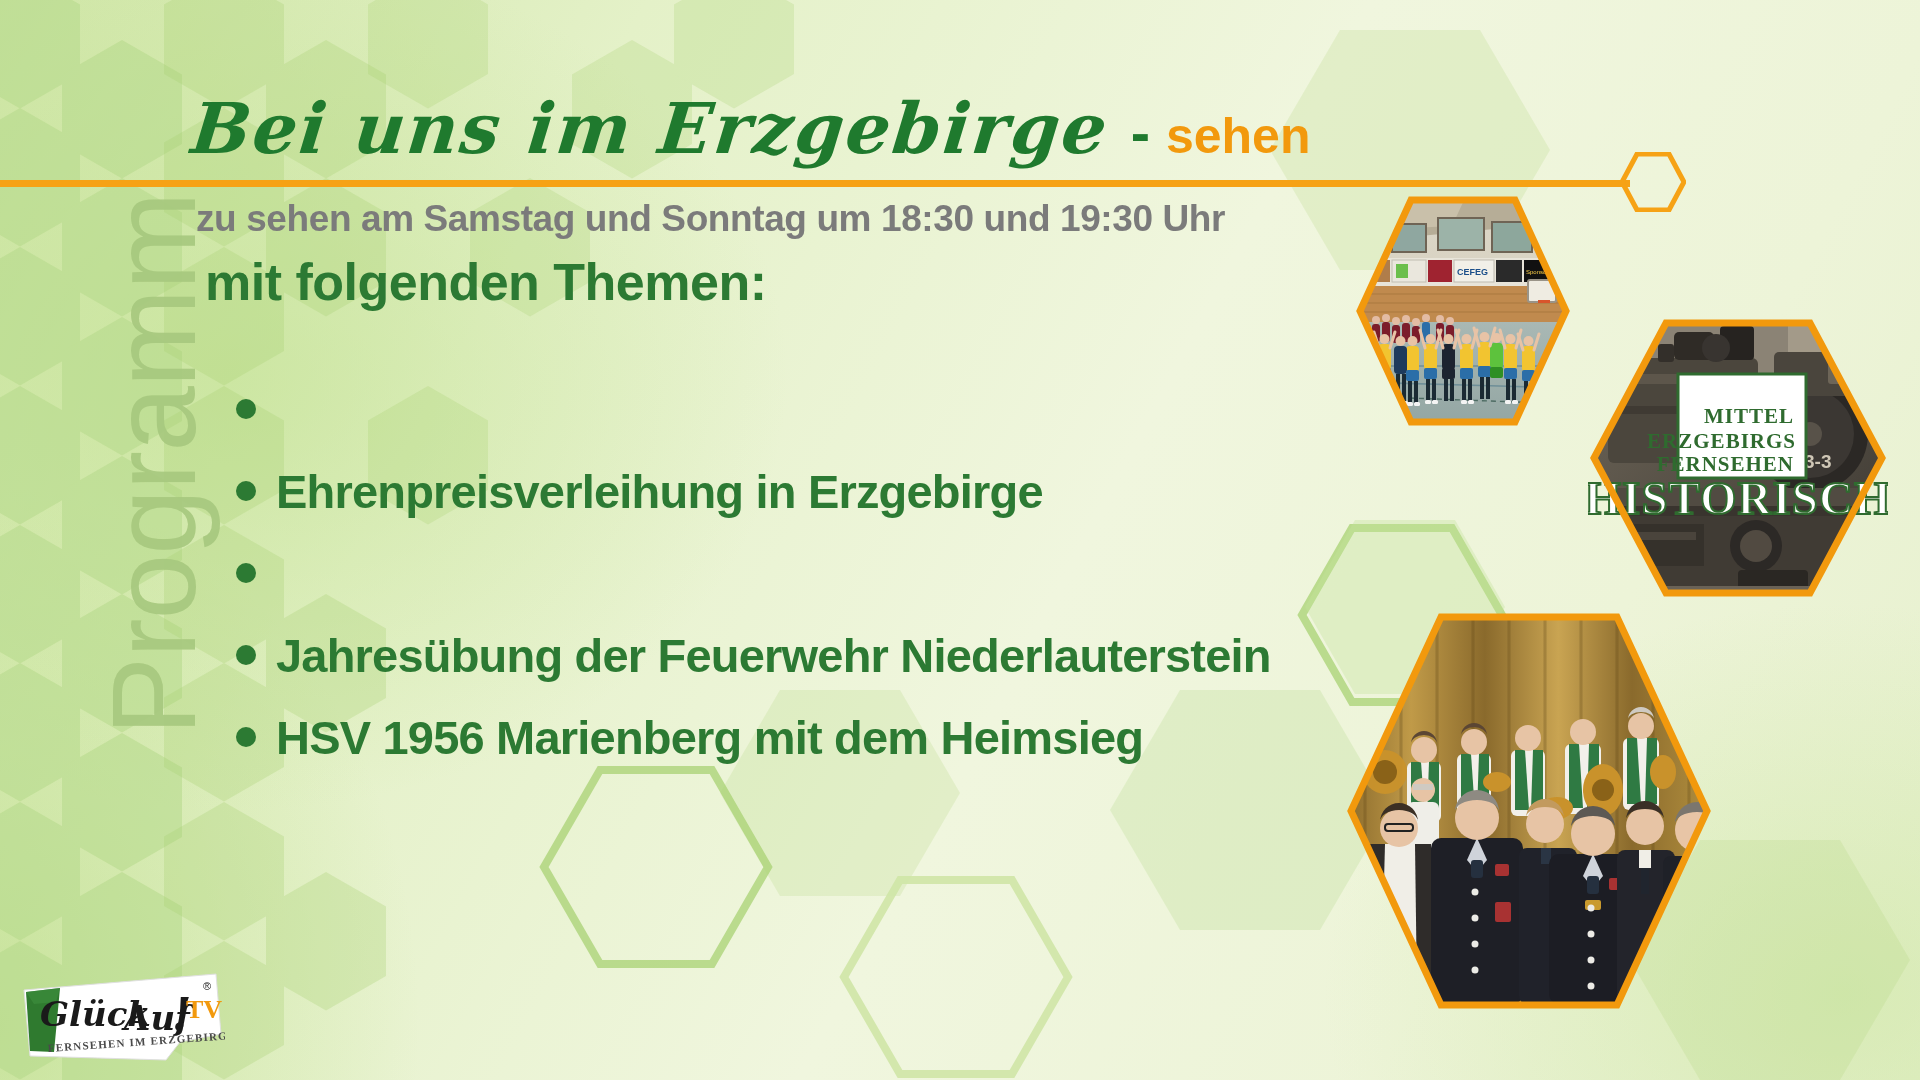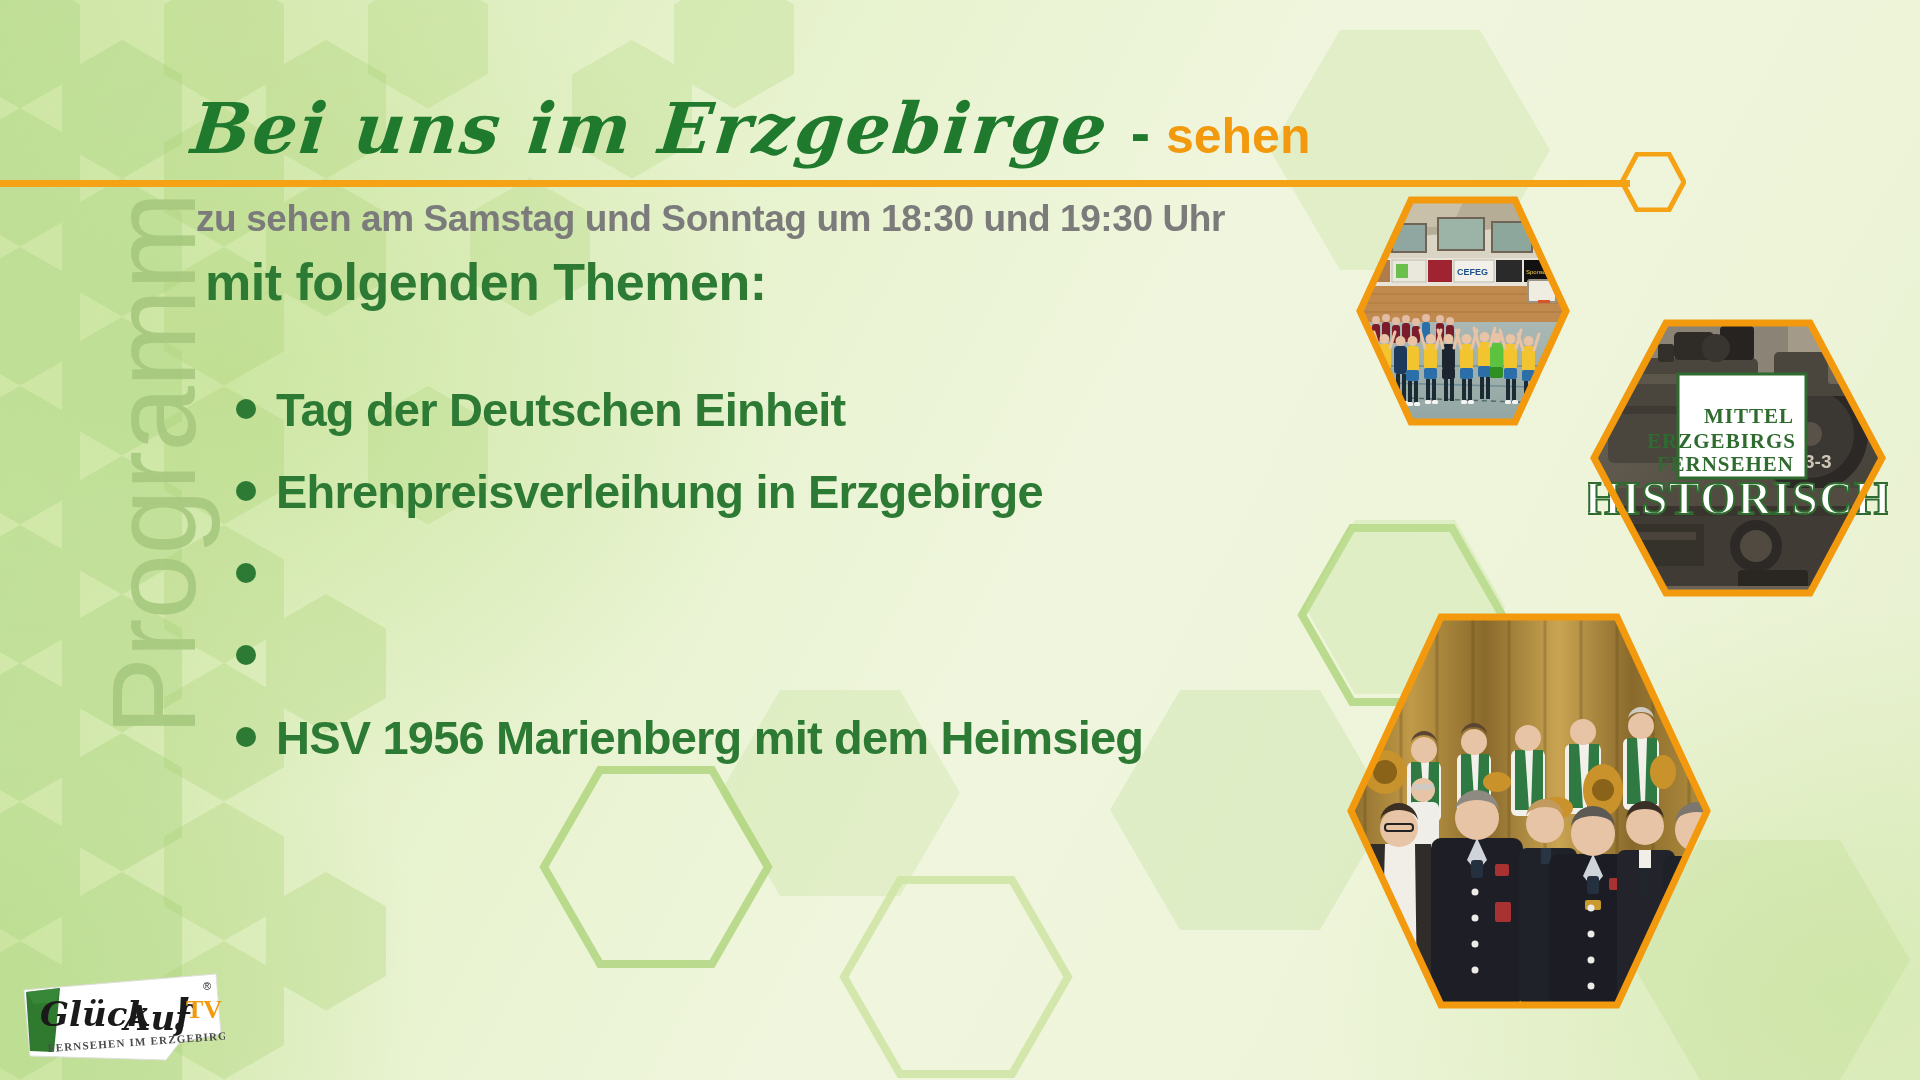--- a/index.html
+++ b/index.html
@@ -203,31 +203,31 @@
       <polygon points="17,2 49,2 64,30 49,58 17,58 2,30" fill="none" stroke="#f6a215" stroke-width="5"></polygon>
     </svg>
   </div>
 
   <div id="subtitle">zu sehen am Samstag und Sonntag um 18:30 und 19:30 Uhr</div>
   <div id="themen">mit folgenden Themen:</div>
 
   <ul id="topics">
     <li>
       <span class="dot"></span>
-      <span class="txt">Tag der Deutschen Einheit</span>
     </li>
     <li>
       <span class="dot"></span>
       <span class="txt">Ehrenpreisverleihung in Erzgebirge</span>
     </li>
     <li>
       <span class="dot"></span>
     </li>
     <li>
       <span class="dot"></span>
+      <span class="txt">Jahresübung der Feuerwehr Niederlauterstein</span>
     </li>
     <li>
       <span class="dot"></span>
       <span class="txt">HSV 1956 Marienberg mit dem Heimsieg</span>
     </li>
   </ul>
 
   <div class="hexphoto" style="left:1356px;top:196px;">
     <svg width="214" height="230" viewBox="0 0 214 230" xmlns="http://www.w3.org/2000/svg">
       <defs>

